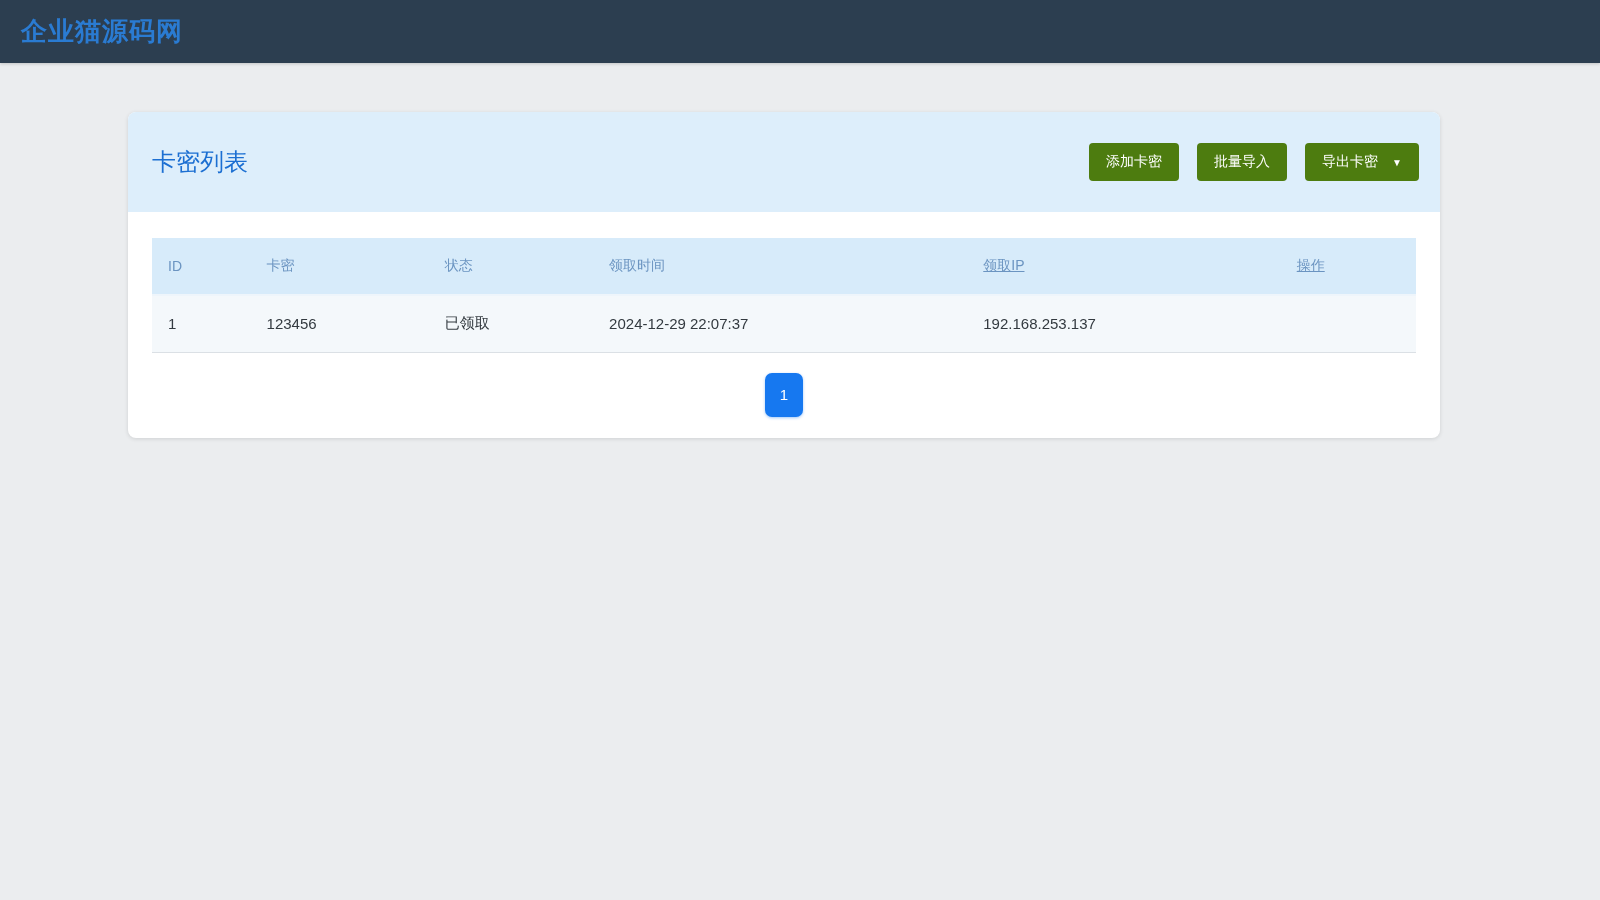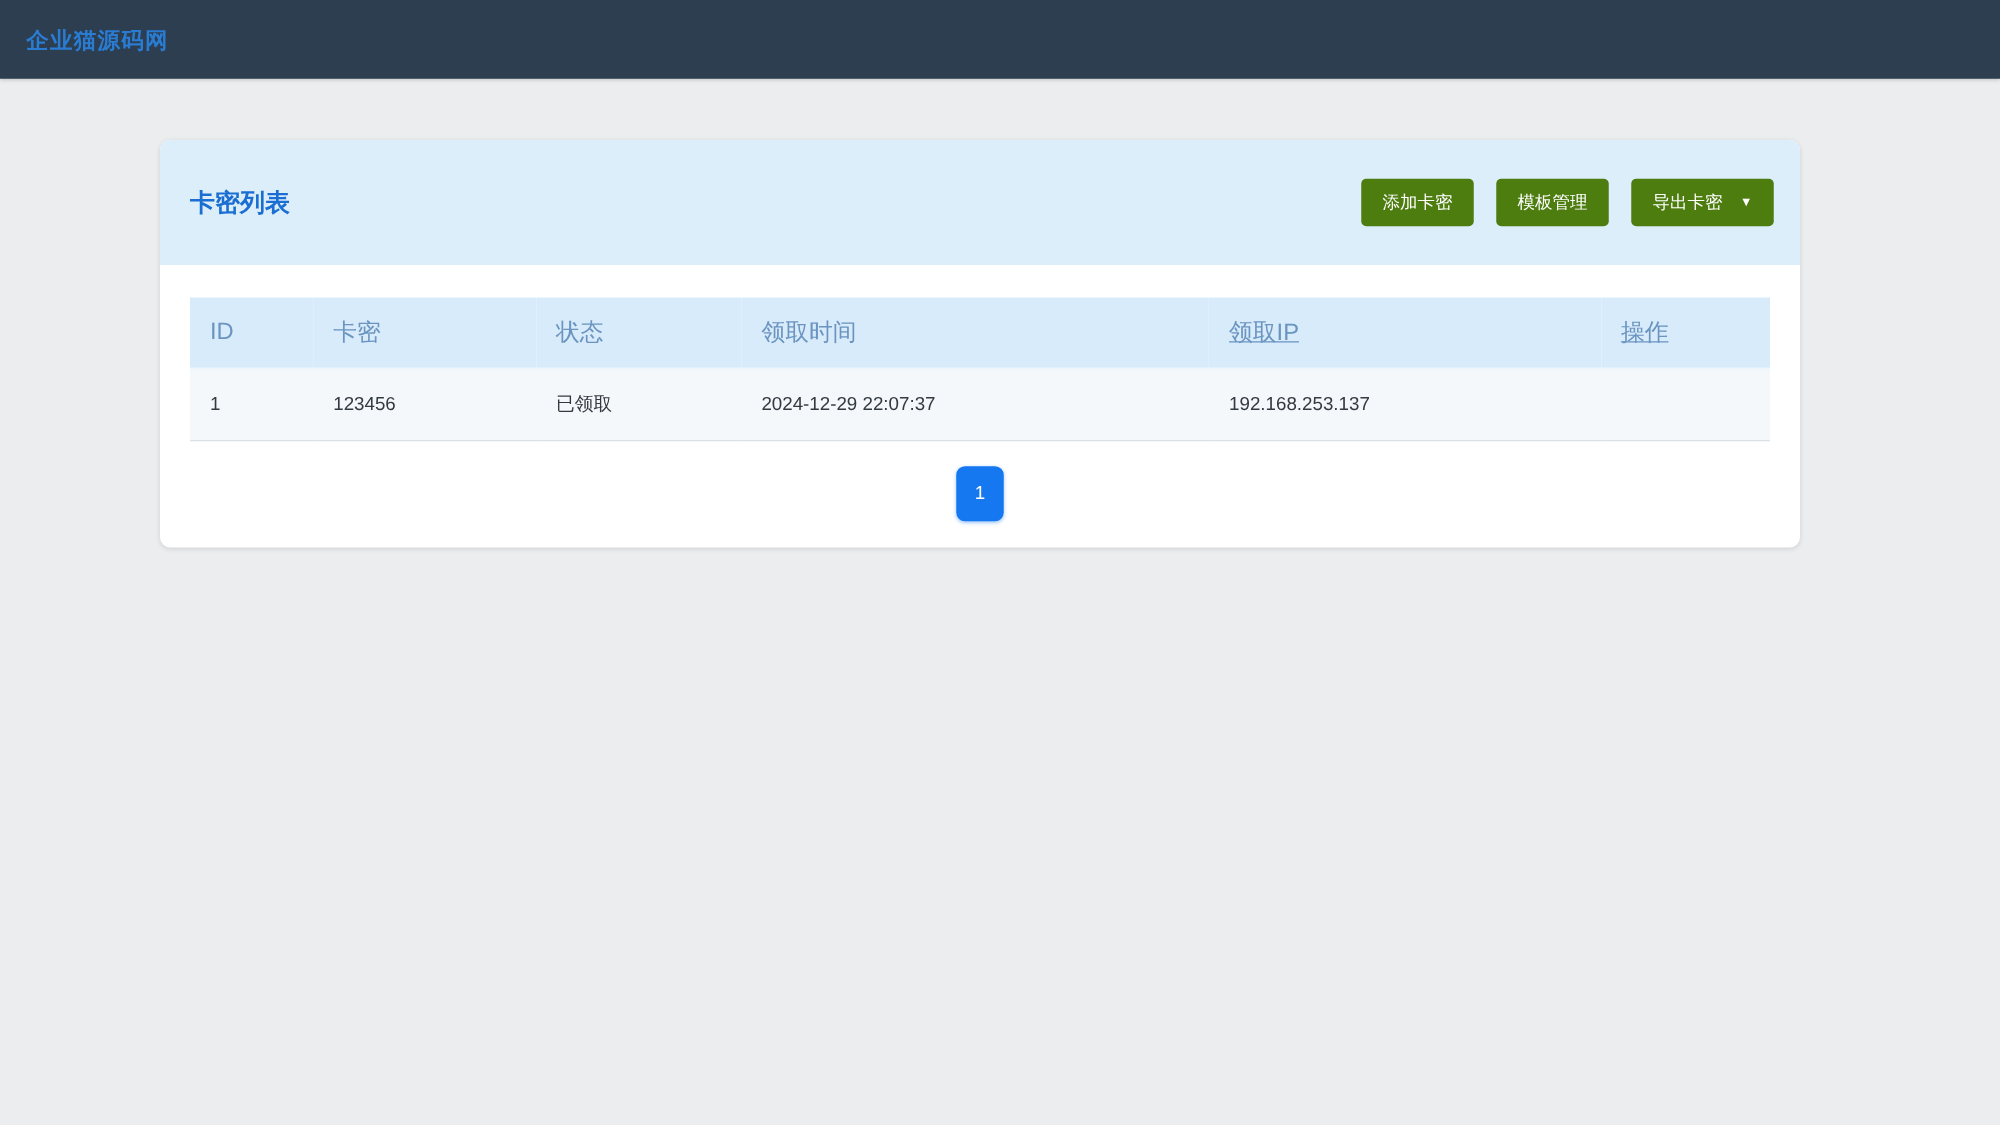--- a/index.html
+++ b/index.html
@@ -17,21 +17,21 @@
     display: flex;
     align-items: center;
     justify-content: space-between;
     padding: 0 52px 0 21px;
     box-shadow: 0 1px 3px rgba(0,0,0,.18);
     position: relative;
     z-index: 5;
   }
   .brand {
     color: #2a7bd2;
-    font-size: 18px;
+    font-size: 26px;
     font-weight: bold;
     letter-spacing: 1px;
     cursor: pointer;
   }
   .nav-right {
     display: flex;
     align-items: center;
   }
   .nav-link {
     color: #7c8894;
@@ -66,22 +66,22 @@
   .card-header {
     background: #ddeefb;
     height: 100px;
     display: flex;
     align-items: center;
     justify-content: space-between;
     padding: 0 21px 0 24px;
   }
   .card-title {
     color: #1c6fd2;
-    font-size: 20px;
-    font-weight: bold;
+    font-size: 24px;
+    font-weight: normal;
   }
   .header-actions {
     display: flex;
     align-items: center;
   }
   .action-btn {
     background: #4d7c0f;
     color: #ffffff;
     border: none;
     font-size: 14px;
@@ -105,21 +105,21 @@
   }
   table.key-table {
     width: 100%;
     border-collapse: collapse;
     table-layout: fixed;
   }
   .key-table th {
     background: #d7ebfa;
     color: #6b94c1;
     font-weight: normal;
-    font-size: 19px;
+    font-size: 14px;
     text-align: left;
     height: 57px;
     padding: 0 0 0 16px;
     border-bottom: 2px solid #eef5fb;
   }
   .key-table td {
     background: #f4f8fb;
     color: #333a40;
     font-size: 15px;
     text-align: left;
@@ -160,21 +160,21 @@
   <div class="brand">企业猫源码网</div>
 </nav>
 
 <main class="container">
   <section class="card">
 
     <div class="card-header">
       <h2 class="card-title">卡密列表</h2>
       <div class="header-actions">
         <button class="action-btn">添加卡密</button>
-        <button class="action-btn">模板管理</button>
+        <button class="action-btn">批量导入</button>
         <button class="action-btn">
           <span>导出卡密</span>
           <span class="caret">▼</span>
         </button>
       </div>
     </div>
 
     <div class="card-body">
       <table class="key-table">
         <thead>

